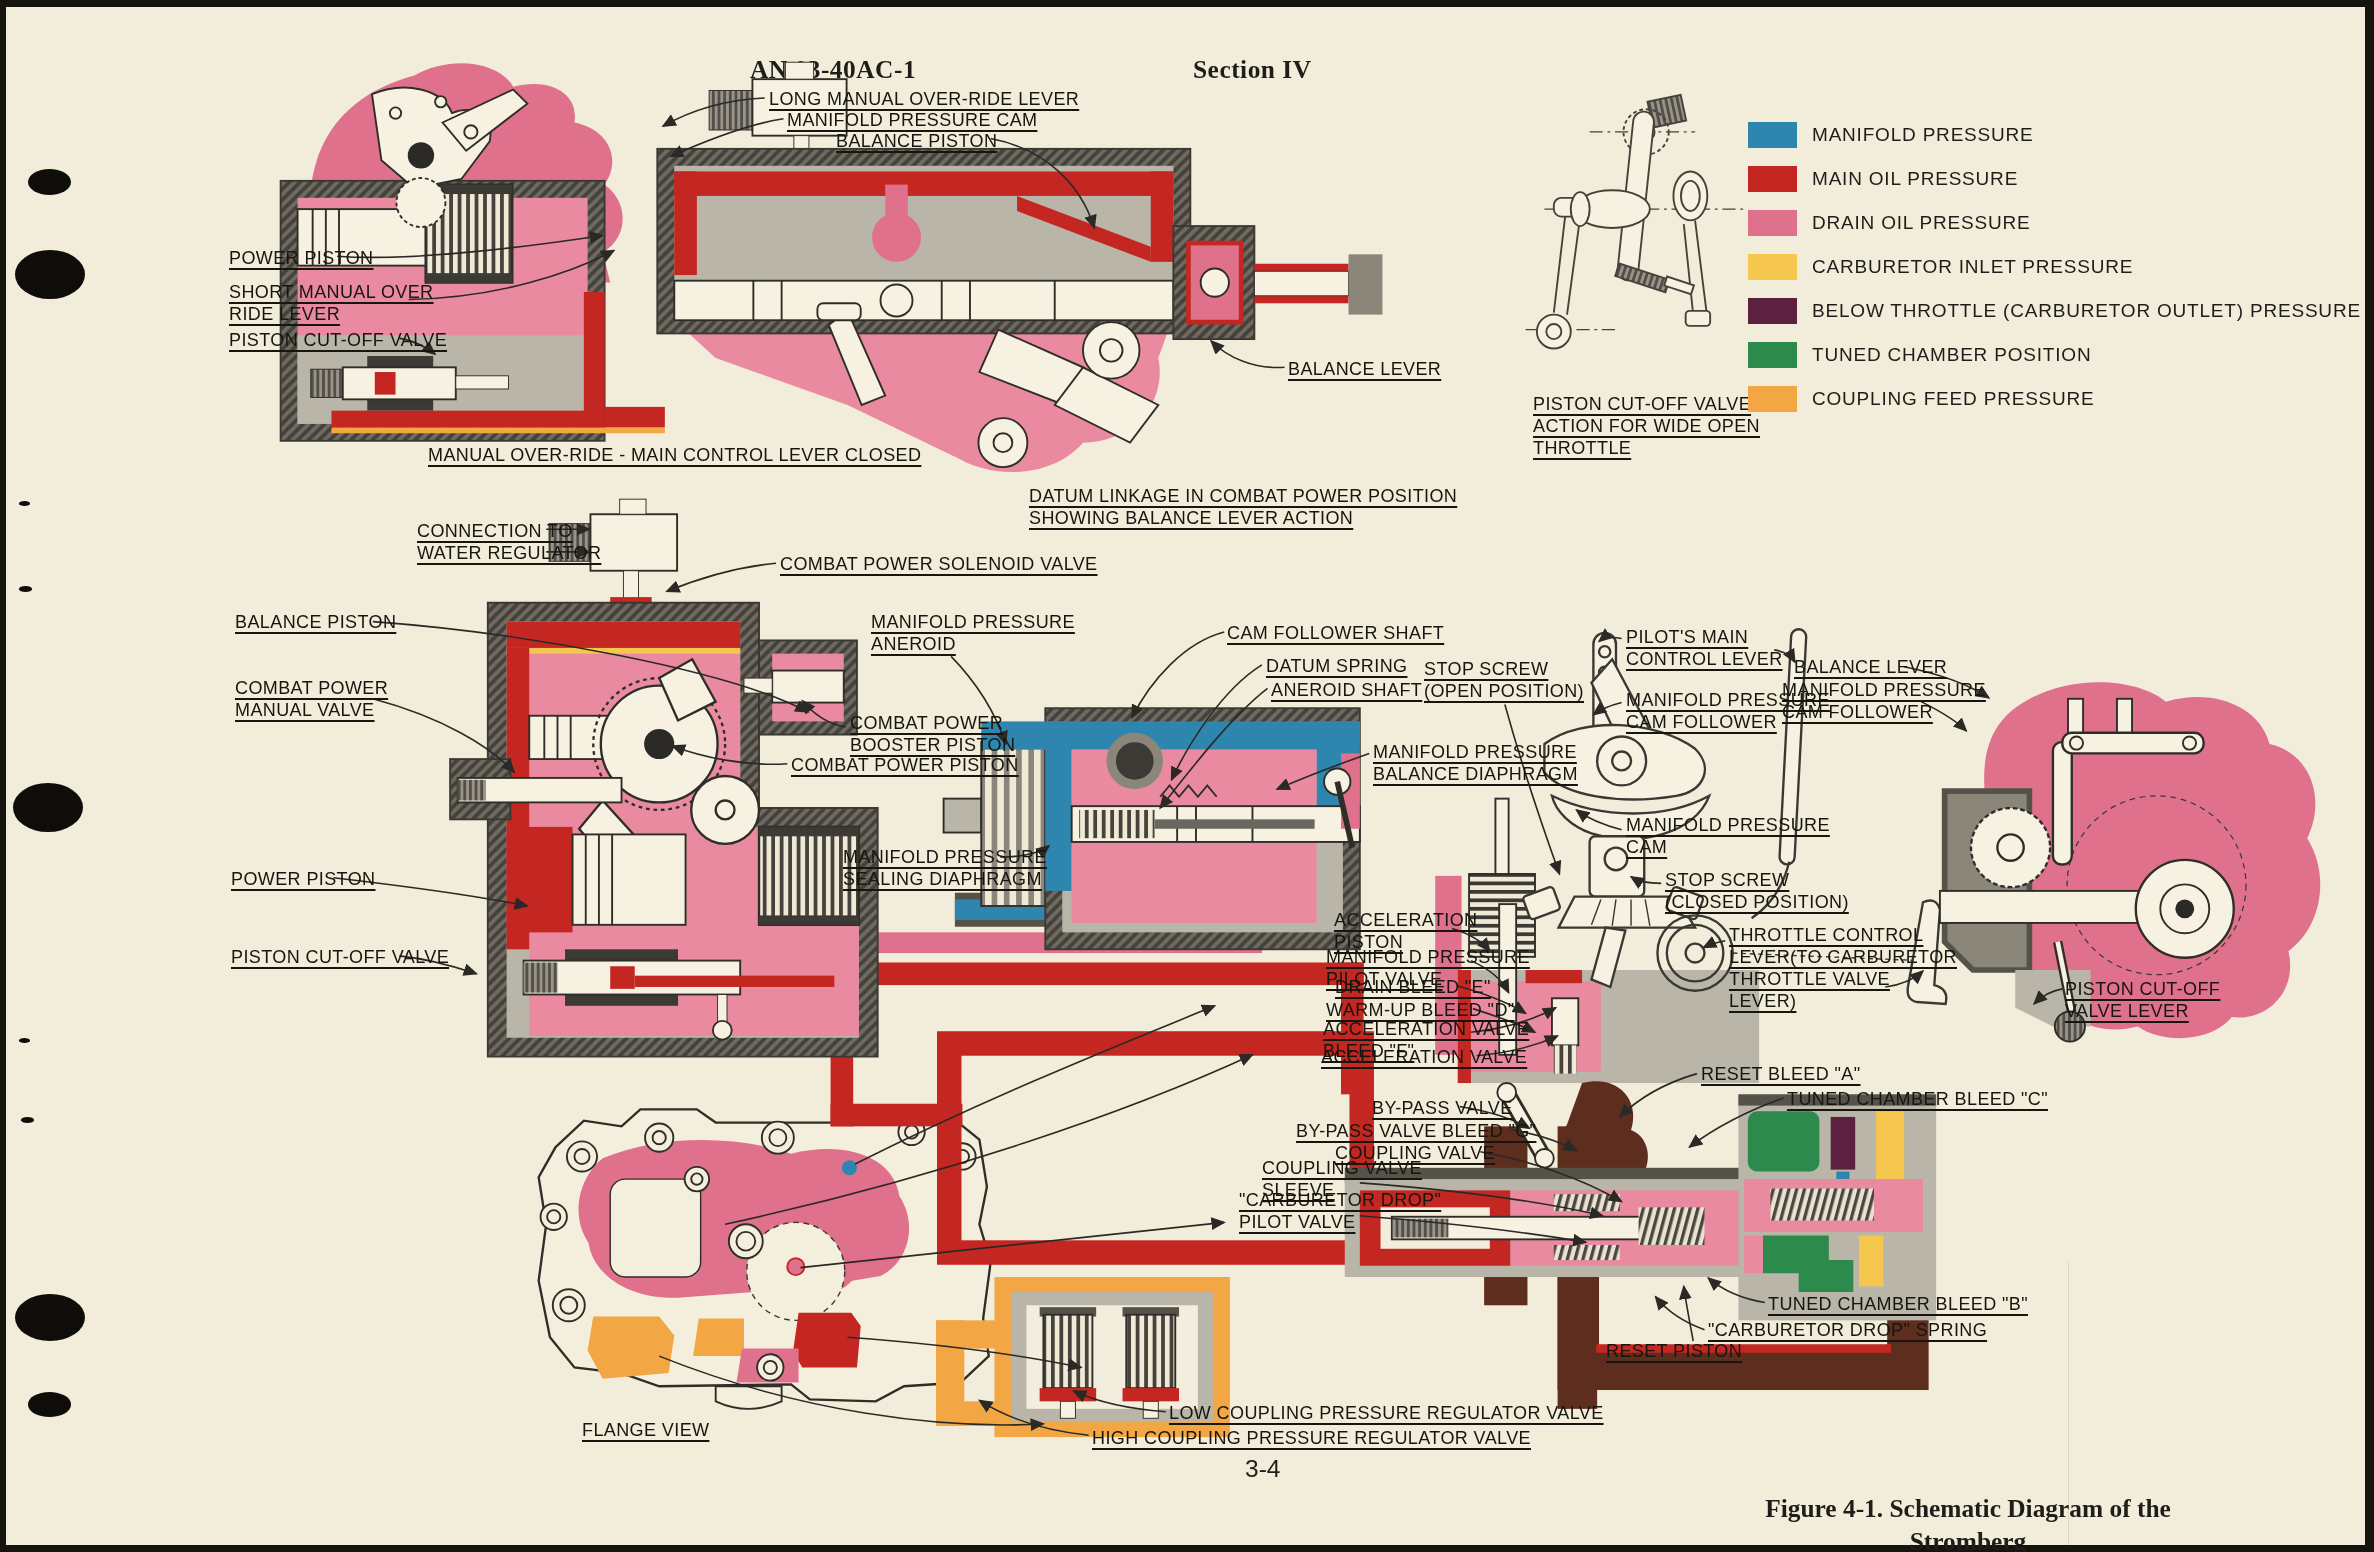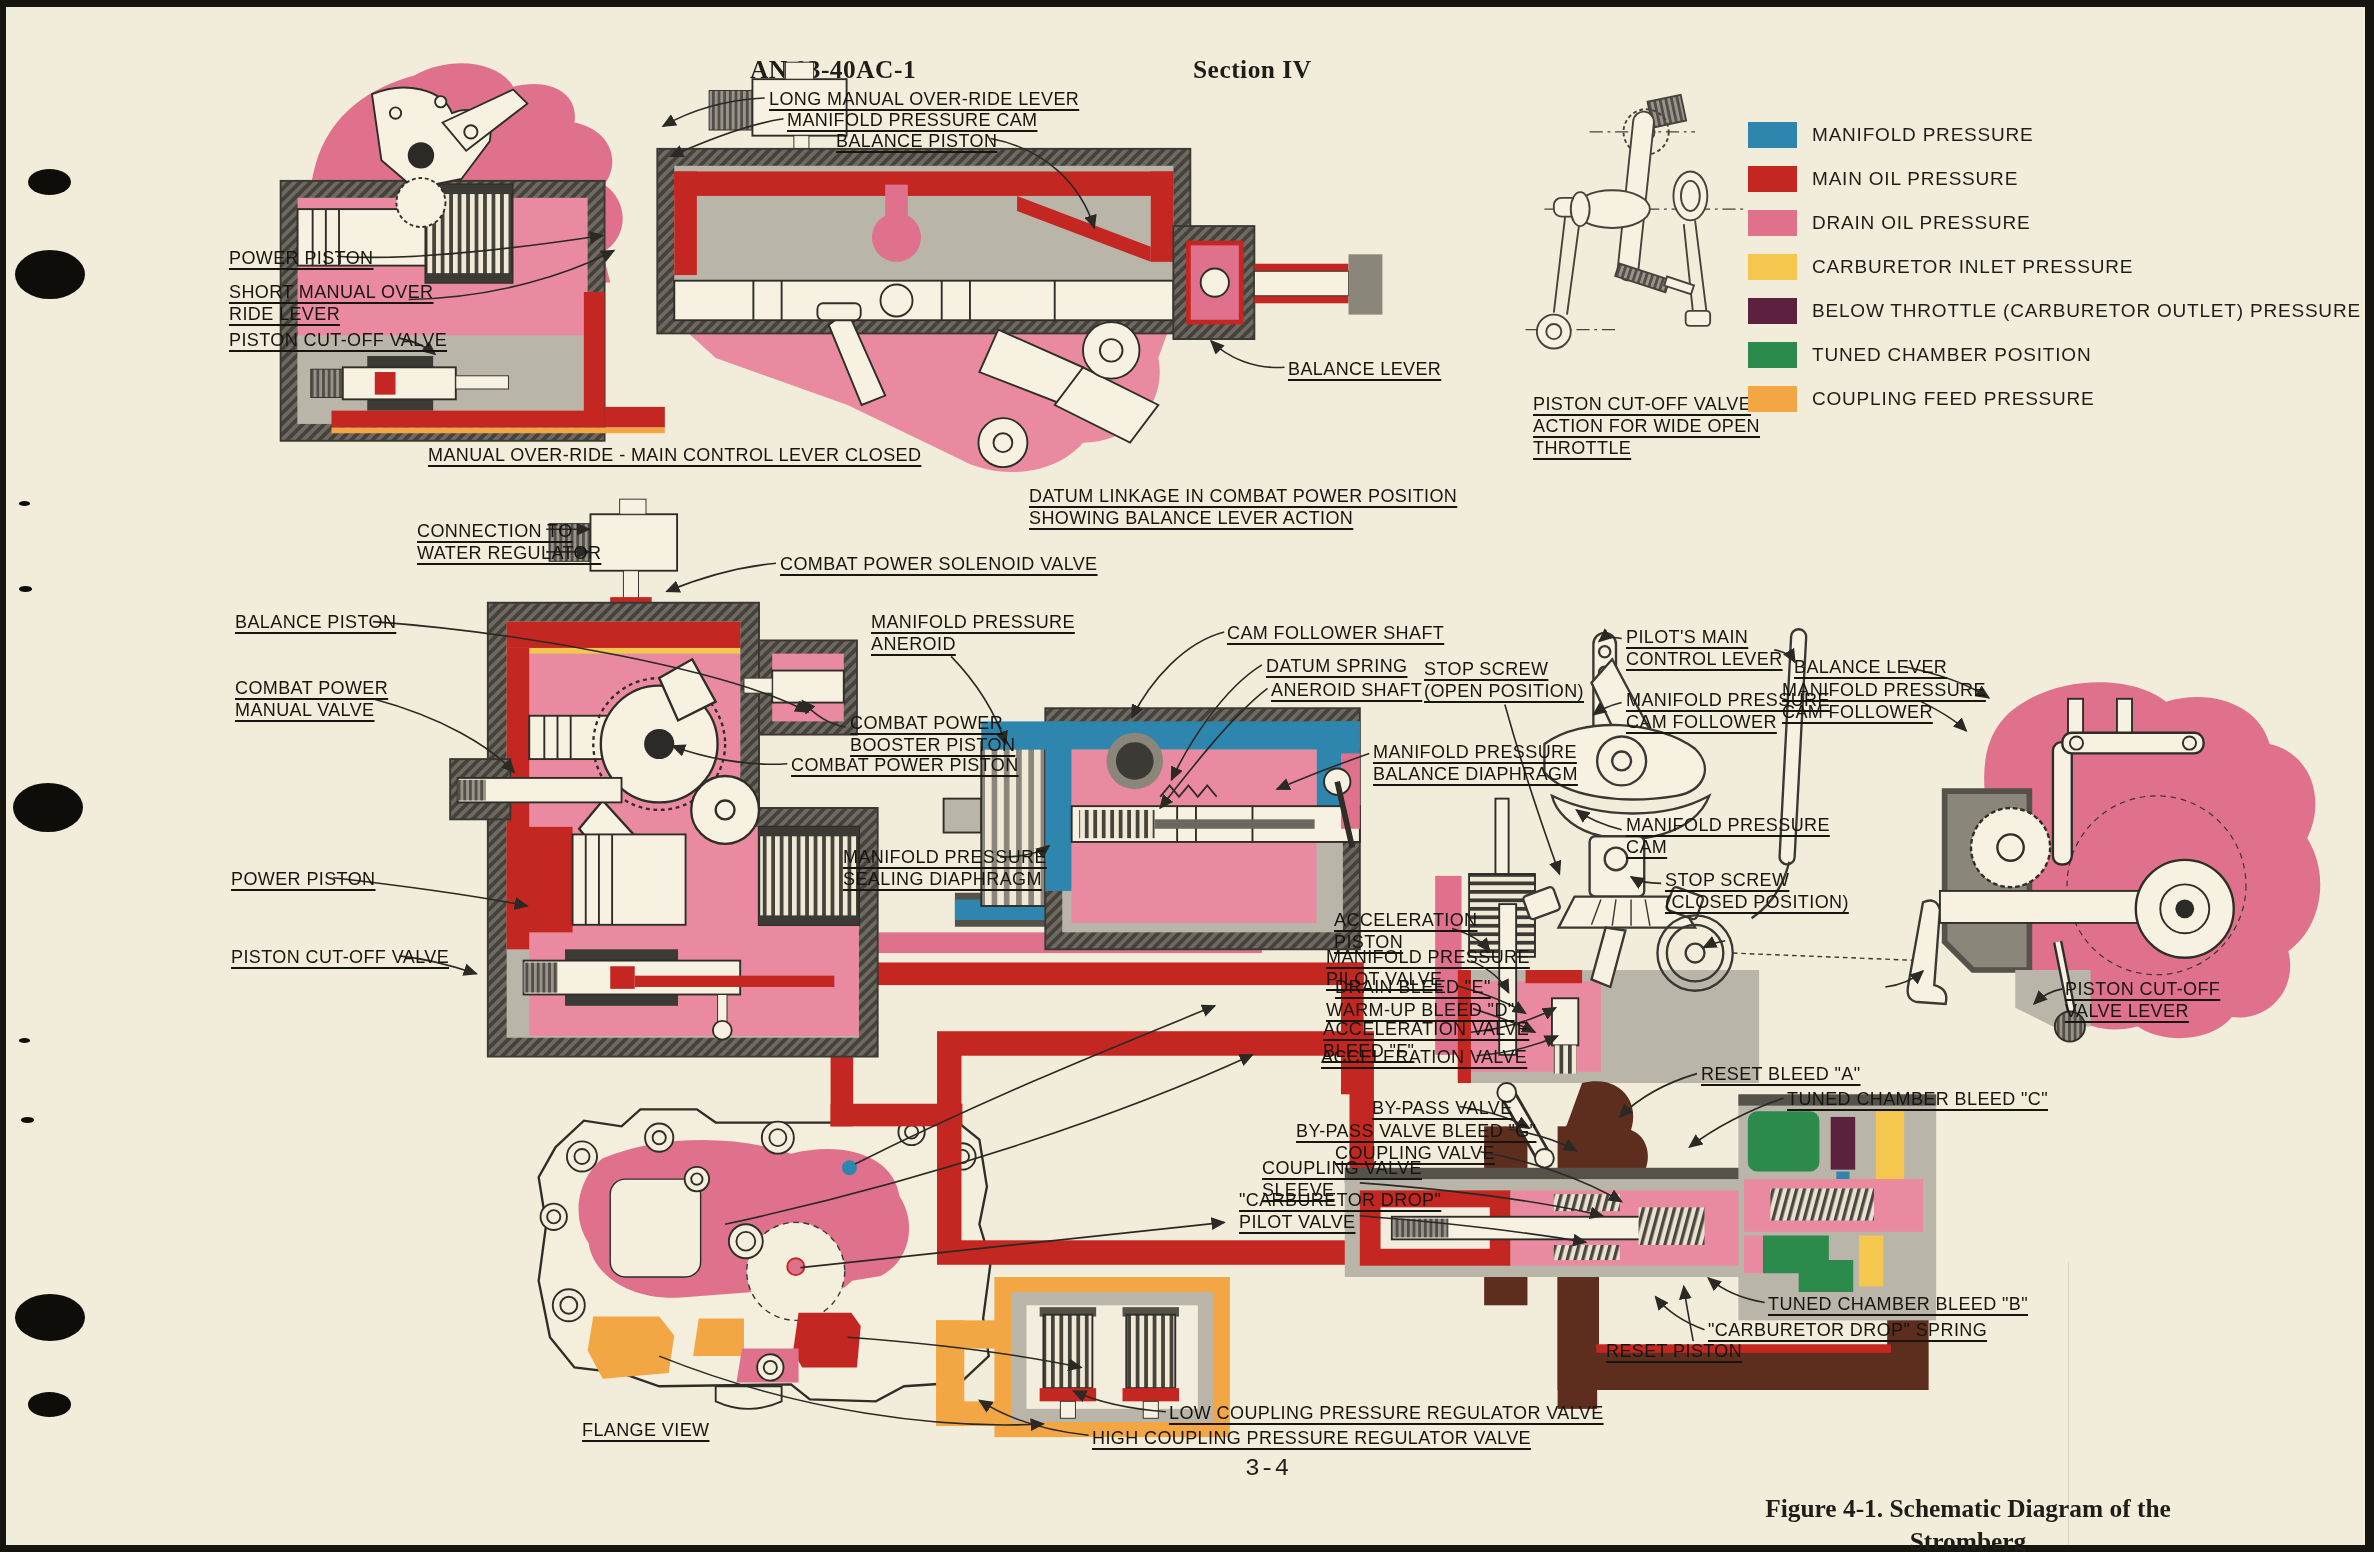--- a/index.html
+++ b/index.html
@@ -5,21 +5,21 @@
   html,body{margin:0;padding:0;background:#555;}
   .page{position:relative;width:2375px;height:1553px;background:#f2edda;overflow:hidden;
         font-family:"Liberation Sans",sans-serif;color:#1f1d19;}
   .edge{position:absolute;background:#16140f;}
   .hole{position:absolute;background:#0e0d0a;border-radius:50%;}
   .hdr{position:absolute;font-family:"Liberation Serif",serif;font-weight:bold;font-size:25.4px;letter-spacing:0.5px;}
   .lbl{position:absolute;font-size:18px;line-height:1.22;letter-spacing:0.4px;white-space:pre-line;
        text-decoration:underline;text-decoration-thickness:1.5px;text-underline-offset:3.8px;color:#17150f;}
   .fig{position:absolute;font-family:"Liberation Serif",serif;font-weight:bold;font-size:25.4px;line-height:1.3;
        text-align:center;white-space:pre-line;}
-  .pnum{position:absolute;font-family:Liberation Mono, monospace;font-size:24.5px;}
+  .pnum{position:absolute;font-family:Liberation Sans, sans-serif;font-size:24.5px;}
   .legend{position:absolute;left:1748px;top:122px;}
   .lrow{display:flex;align-items:center;height:26px;margin-bottom:18px;}
   .swatch{width:49px;height:26px;flex:0 0 49px;}
   .ltext{margin-left:15px;font-size:19px;letter-spacing:0.8px;white-space:nowrap;}
   .art{position:absolute;left:0;top:0;}
   .crease{position:absolute;left:2068px;top:1262px;width:0.9px;height:291px;background:rgba(60,50,30,.12);}
 </style>
 </head>
 <body>
 
@@ -482,20 +482,24 @@
 CONTROL LEVER</div>
   <div class="lbl" style="left:1626px;top:690px">MANIFOLD PRESSURE
 CAM FOLLOWER</div>
   <div class="lbl" style="left:1794px;top:657px">BALANCE LEVER</div>
   <div class="lbl" style="left:1782px;top:680px">MANIFOLD PRESSURE
 CAM FOLLOWER</div>
   <div class="lbl" style="left:1626px;top:815px">MANIFOLD PRESSURE
 CAM</div>
   <div class="lbl" style="left:1665px;top:870px">STOP SCREW
 (CLOSED POSITION)</div>
+  <div class="lbl" style="left:1729px;top:925px">THROTTLE CONTROL
+LEVER(TO CARBURETOR
+THROTTLE VALVE
+LEVER)</div>
   <div class="lbl" style="left:2065px;top:979px">PISTON CUT-OFF
 VALVE LEVER</div>
   <div class="lbl" style="left:843px;top:847px">MANIFOLD PRESSURE
 SEALING DIAPHRAGM</div>
   <div class="lbl" style="left:231px;top:869px">POWER PISTON</div>
   <div class="lbl" style="left:231px;top:947px">PISTON CUT-OFF VALVE</div>
   <div class="lbl" style="left:1334px;top:910px">ACCELERATION
 PISTON</div>
   <div class="lbl" style="left:1326px;top:947px">MANIFOLD PRESSURE
 PILOT VALVE</div>

